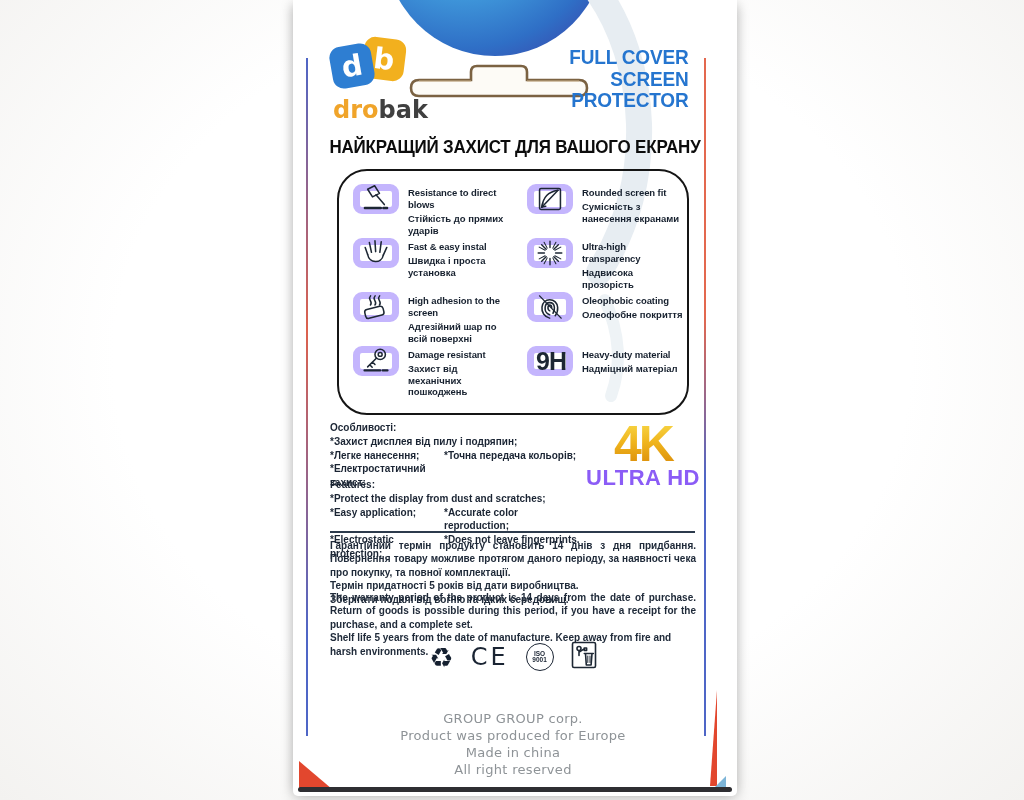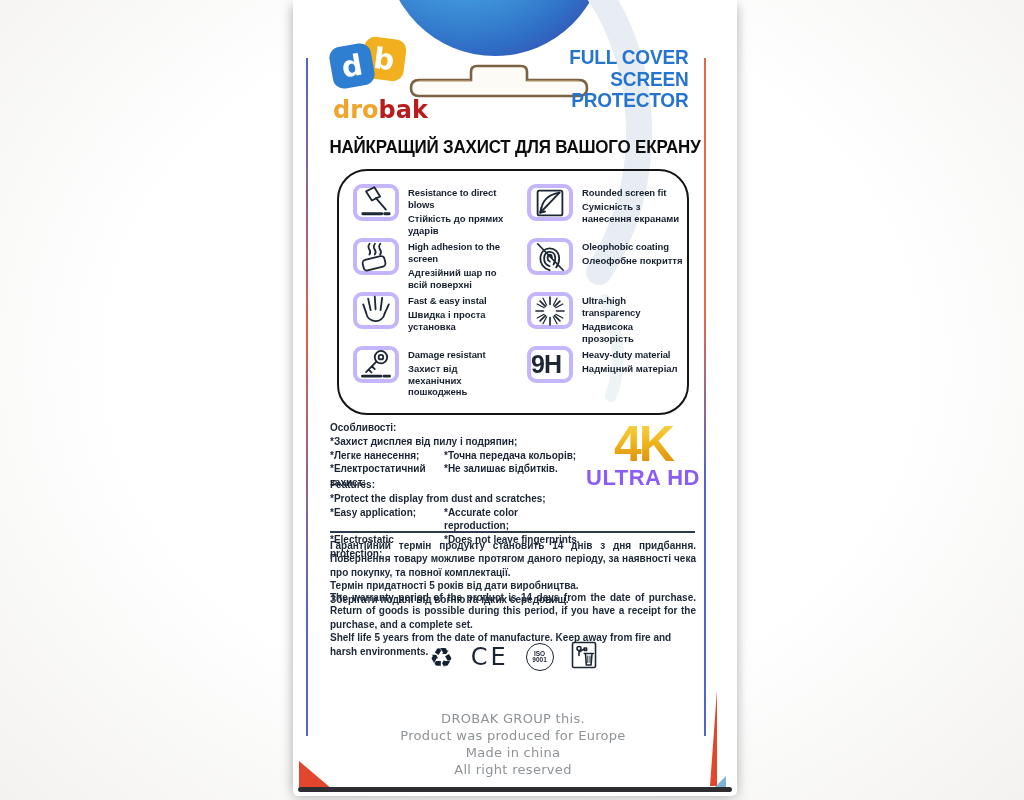--- a/index.html
+++ b/index.html
@@ -18,34 +18,34 @@
   .edge-line.right{left:411px;background:linear-gradient(180deg,#e0573b 0%,#e0573b 38%,#3b55c0 62%,#3b55c0 100%);}
   
   .logo-block{position:absolute;left:38px;top:38px;width:90px;height:88px;}
   .sq{position:absolute;width:42px;height:42px;border-radius:11px;display:flex;align-items:center;justify-content:center;}
   .sq.yellow{left:32px;top:0;background:#f2b01e;transform:rotate(7deg);z-index:1;}
   .sq.blue{left:0;top:7px;background:#2e7ed2;transform:rotate(-10deg);z-index:2;}
   .sq span{color:#fff;font-family:"DejaVu Sans",sans-serif;font-weight:700;font-size:29px;line-height:1;}
   .wordmark{position:absolute;left:2px;top:58px;width:86px;text-align:center;font-family:"DejaVu Sans",sans-serif;
     font-weight:700;font-size:24px;letter-spacing:0;}
   .wordmark .dro{color:#f0a42a;}
-  .wordmark .bak{color:#b91c1c;}
+  .wordmark .bak{color:#404040;}
   
   .tagline{position:absolute;right:49px;top:47px;text-align:right;font-size:20px;font-weight:800;color:#2575cf;
     line-height:21.5px;letter-spacing:-.2px;transform:scaleX(.95);transform-origin:right;}
   
   .main-title{position:absolute;left:20px;width:404px;top:137px;text-align:center;font-size:17.5px;font-weight:800;
     color:#0c0c0c;letter-spacing:-.2px;white-space:nowrap;transform:scaleX(.97);}
   
   .grid-box{position:absolute;left:44px;top:169px;width:352px;height:246px;border:2.5px solid #151515;border-radius:30px;
     box-sizing:border-box;display:flex;}
   .g-col{width:50%;display:flex;flex-direction:column;justify-content:space-between;padding:13px 4px 13px 14px;box-sizing:border-box;}
   .cell{display:flex;gap:9px;height:54px;}
-  .icon-box{width:46px;height:37px;min-width:46px;border:4px solid #c4b5fd;border-radius:9px;box-sizing:border-box;
-    display:flex;align-items:center;justify-content:flex-start;background:#fff;}
+  .icon-box{width:46px;height:30px;min-width:46px;border:7px solid #c4b5fd;border-radius:9px;box-sizing:border-box;
+    display:flex;align-items:center;justify-content:flex-end;background:#fff;}
   .icon-box svg{stroke:#1d2734;fill:none;stroke-width:2.2;stroke-linecap:round;stroke-linejoin:round;}
   .badge9h{font-size:25px;font-weight:700;color:#1d2734;letter-spacing:-1px;}
   .cell-text{padding-top:3px;}
   .f-en{font-size:9.5px;font-weight:700;color:#16202e;letter-spacing:-.1px;line-height:12px;}
   .f-uk{font-size:9.5px;font-weight:600;color:#16202e;line-height:11.5px;margin-top:2px;max-width:112px;}
   
   .list{position:absolute;left:37px;width:250px;font-size:10px;color:#1a2433;line-height:13.8px;font-weight:700;}
   .list.uk{top:421px;}
   .list.en{top:478px;}
   .two-col{display:grid;grid-template-columns:114px auto;}
@@ -134,54 +134,54 @@
           </div>
           <div class="cell-text">
             <div class="f-en">Resistance to direct blows</div>
             <div class="f-uk">Стійкість до прямих ударів</div>
           </div>
         </div>
 
         <div class="cell">
           <div class="icon-box">
             <svg width="40" height="40" viewBox="0 0 46 46">
+              <path d="M11 25 L7.5 15"></path>
+              <path d="M16.5 22 L13.5 8"></path>
+              <path d="M22.5 21 L21.5 5.5"></path>
+              <path d="M28.5 22 L30.5 7"></path>
+              <path d="M33.5 26 L38.5 15"></path>
+              <path d="M11 25 C13 38 31 39 33.5 26"></path>
+            </svg>
+          </div>
+          <div class="cell-text">
+            <div class="f-en">Fast &amp; easy instal</div>
+            <div class="f-uk">Швидка і проста установка</div>
+          </div>
+        </div>
+
+        <div class="cell">
+          <div class="icon-box">
+            <svg width="40" height="40" viewBox="0 0 46 46">
               <g transform="rotate(-14 21 30)">
                   <rect x="7" y="24" width="27" height="13" rx="4"></rect>
                 </g>
               <path d="M15 20 c2.5 -3 .5 -5 -.8 -7.5 c-1 -2 -.6 -3.6 1 -5.5"></path>
               <path d="M21.5 20 c2.5 -3 .5 -5 -.8 -7.5 c-1 -2 -.6 -3.6 1 -5.5"></path>
               <path d="M28 20 c2.5 -3 .5 -5 -.8 -7.5 c-1 -2 -.6 -3.6 1 -5.5"></path>
             </svg>
           </div>
           <div class="cell-text">
             <div class="f-en">High adhesion to the screen</div>
             <div class="f-uk">Адгезійний шар по всій поверхні</div>
           </div>
         </div>
 
         <div class="cell">
           <div class="icon-box">
             <svg width="40" height="40" viewBox="0 0 46 46">
-              <path d="M11 25 L7.5 15"></path>
-              <path d="M16.5 22 L13.5 8"></path>
-              <path d="M22.5 21 L21.5 5.5"></path>
-              <path d="M28.5 22 L30.5 7"></path>
-              <path d="M33.5 26 L38.5 15"></path>
-              <path d="M11 25 C13 38 31 39 33.5 26"></path>
-            </svg>
-          </div>
-          <div class="cell-text">
-            <div class="f-en">Fast &amp; easy instal</div>
-            <div class="f-uk">Швидка і проста установка</div>
-          </div>
-        </div>
-
-        <div class="cell">
-          <div class="icon-box">
-            <svg width="40" height="40" viewBox="0 0 46 46">
               <circle cx="29" cy="13.5" r="7.5"></circle>
               <circle cx="29" cy="13.5" r="2.8"></circle>
               <path d="M23.5 19 L11 31.5 M14 28.5 l3.5 3.5 M18 24.5 l3.5 3.5"></path>
               <path d="M6.5 36.5 H29 M32.5 36.5 h7" stroke-width="3.2"></path>
             </svg>
           </div>
           <div class="cell-text">
             <div class="f-en">Damage resistant</div>
             <div class="f-uk">Захист від механічних пошкоджень</div>
           </div>
@@ -195,51 +195,51 @@
             <svg width="40" height="40" viewBox="0 0 46 46">
               <rect x="8" y="8" width="30" height="30" rx="2"></rect>
               <path d="M34.5 10.5 C20 13 13.5 20 11 35"></path>
               <path d="M34.5 10.5 L11.5 34.5"></path>
               <path d="M11.5 34.5 l5.5 -1.2 M11.5 34.5 l1.2 -5.5"></path>
             </svg>
           </div>
           <div class="cell-text">
             <div class="f-en">Rounded screen fit</div>
             <div class="f-uk">Сумісність з нанесення екранами</div>
-          </div>
-        </div>
-
-        <div class="cell">
-          <div class="icon-box">
-            <svg width="40" height="40" viewBox="0 0 46 46">
-              <path d="M22.5 39 c-7.5 -2 -12 -8.5 -11 -16 c.8 -6 5 -10.5 11 -10.5 c6.5 0 11 4.8 11.5 11 c.3 4.5 -1 9 -3.5 12"></path>
-              <path d="M22.5 34 c-4.5 -1.5 -7 -5.5 -6.5 -10.5 c.4 -4 3 -6.8 6.5 -6.8 c4 0 6.6 3 6.8 7 c.2 3 -.6 6 -2 8.3"></path>
-              <path d="M22.7 28.5 c-1.8 -.8 -2.8 -2.6 -2.6 -5 c.2 -2 1.2 -3.2 2.6 -3.2 c1.6 0 2.6 1.3 2.7 3.4"></path>
-              <path d="M8 7 L39 39" stroke-width="2"></path>
-            </svg>
-          </div>
-          <div class="cell-text">
-            <div class="f-en">Oleophobic coating</div>
-            <div class="f-uk">Олеофобне покриття</div>
           </div>
         </div>
 
         <div class="cell">
           <div class="icon-box">
             <svg width="40" height="40" viewBox="0 0 46 46">
               <g stroke-width="2">
                 <path d="M23 6 V15 M23 31 V40 M6 23 H15 M31 23 H40"></path>
                 <path d="M11 11 L17.5 17.5 M28.5 28.5 L35 35 M35 11 L28.5 17.5 M17.5 28.5 L11 35"></path>
               </g>
               <path d="M14.5 7.5 L19 16 M31.5 7.5 L27 16 M14.5 38.5 L19 30 M31.5 38.5 L27 30 M7.5 14.5 L16 19 M7.5 31.5 L16 27 M38.5 14.5 L30 19 M38.5 31.5 L30 27" stroke-width="1.5"></path>
             </svg>
           </div>
           <div class="cell-text">
             <div class="f-en">Ultra-high transparency</div>
             <div class="f-uk">Надвисока прозорість</div>
+          </div>
+        </div>
+
+        <div class="cell">
+          <div class="icon-box">
+            <svg width="40" height="40" viewBox="0 0 46 46">
+              <path d="M22.5 39 c-7.5 -2 -12 -8.5 -11 -16 c.8 -6 5 -10.5 11 -10.5 c6.5 0 11 4.8 11.5 11 c.3 4.5 -1 9 -3.5 12"></path>
+              <path d="M22.5 34 c-4.5 -1.5 -7 -5.5 -6.5 -10.5 c.4 -4 3 -6.8 6.5 -6.8 c4 0 6.6 3 6.8 7 c.2 3 -.6 6 -2 8.3"></path>
+              <path d="M22.7 28.5 c-1.8 -.8 -2.8 -2.6 -2.6 -5 c.2 -2 1.2 -3.2 2.6 -3.2 c1.6 0 2.6 1.3 2.7 3.4"></path>
+              <path d="M8 7 L39 39" stroke-width="2"></path>
+            </svg>
+          </div>
+          <div class="cell-text">
+            <div class="f-en">Oleophobic coating</div>
+            <div class="f-uk">Олеофобне покриття</div>
           </div>
         </div>
 
         <div class="cell">
           <div class="icon-box">
             <span class="badge9h">9H</span>
           </div>
           <div class="cell-text">
             <div class="f-en">Heavy-duty material</div>
             <div class="f-uk">Надміцний матеріал</div>
@@ -249,21 +249,20 @@
       </div>
     </div>
 
     <div class="list uk">
       <div>Особливості:</div>
       <div>*Захист дисплея від пилу і подряпин;</div>
       <div class="two-col">
         <div>*Легке нанесення;</div>
         <div>*Точна передача кольорів;</div>
         <div>*Електростатичний захист;</div>
-        <div>*Не залишає відбитків.</div>
       </div>
     </div>
 
     <div class="badge-4k">
       <div class="k4">4K</div>
       <div class="uhd">ULTRA HD</div>
     </div>
 
     <div class="list en">
       <div>Features:</div>
@@ -302,21 +301,21 @@
           <circle cx="8" cy="7.5" r="2"></circle>
           <path d="M8 10 v4.5 M8.2 11 l4.2 -2.6"></path>
           <rect x="13.2" y="7" width="2.4" height="2.4"></rect>
           <path d="M14.5 12.5 h6.5 l-.9 11.5 h-4.8 z M13.3 12.5 h9"></path>
           <path d="M16.8 15 v6.5 M19 15 v6.5" stroke-width="1"></path>
         </svg>
       </span>
     </div>
 
     <div class="footer">
-      <div>DROBAK GROUP this.</div>
+      <div>GROUP GROUP corp.</div>
       <div>Product was produced for Europe</div>
       <div>Made in china</div>
       <div>All right reserved</div>
     </div>
 
     <div class="corner-red-left"></div>
     <div class="wedge-red-right"></div>
     <div class="wedge-blue-right"></div>
     <div class="bottom-edge"></div>
 

